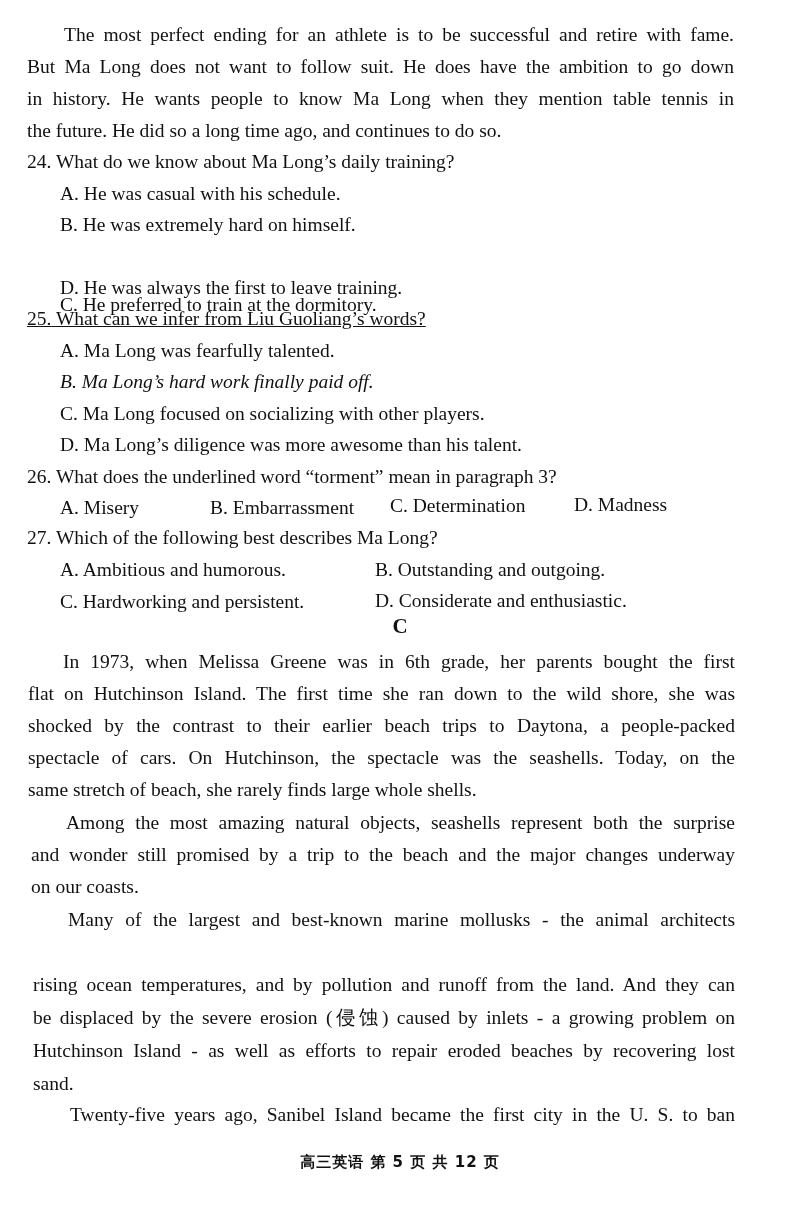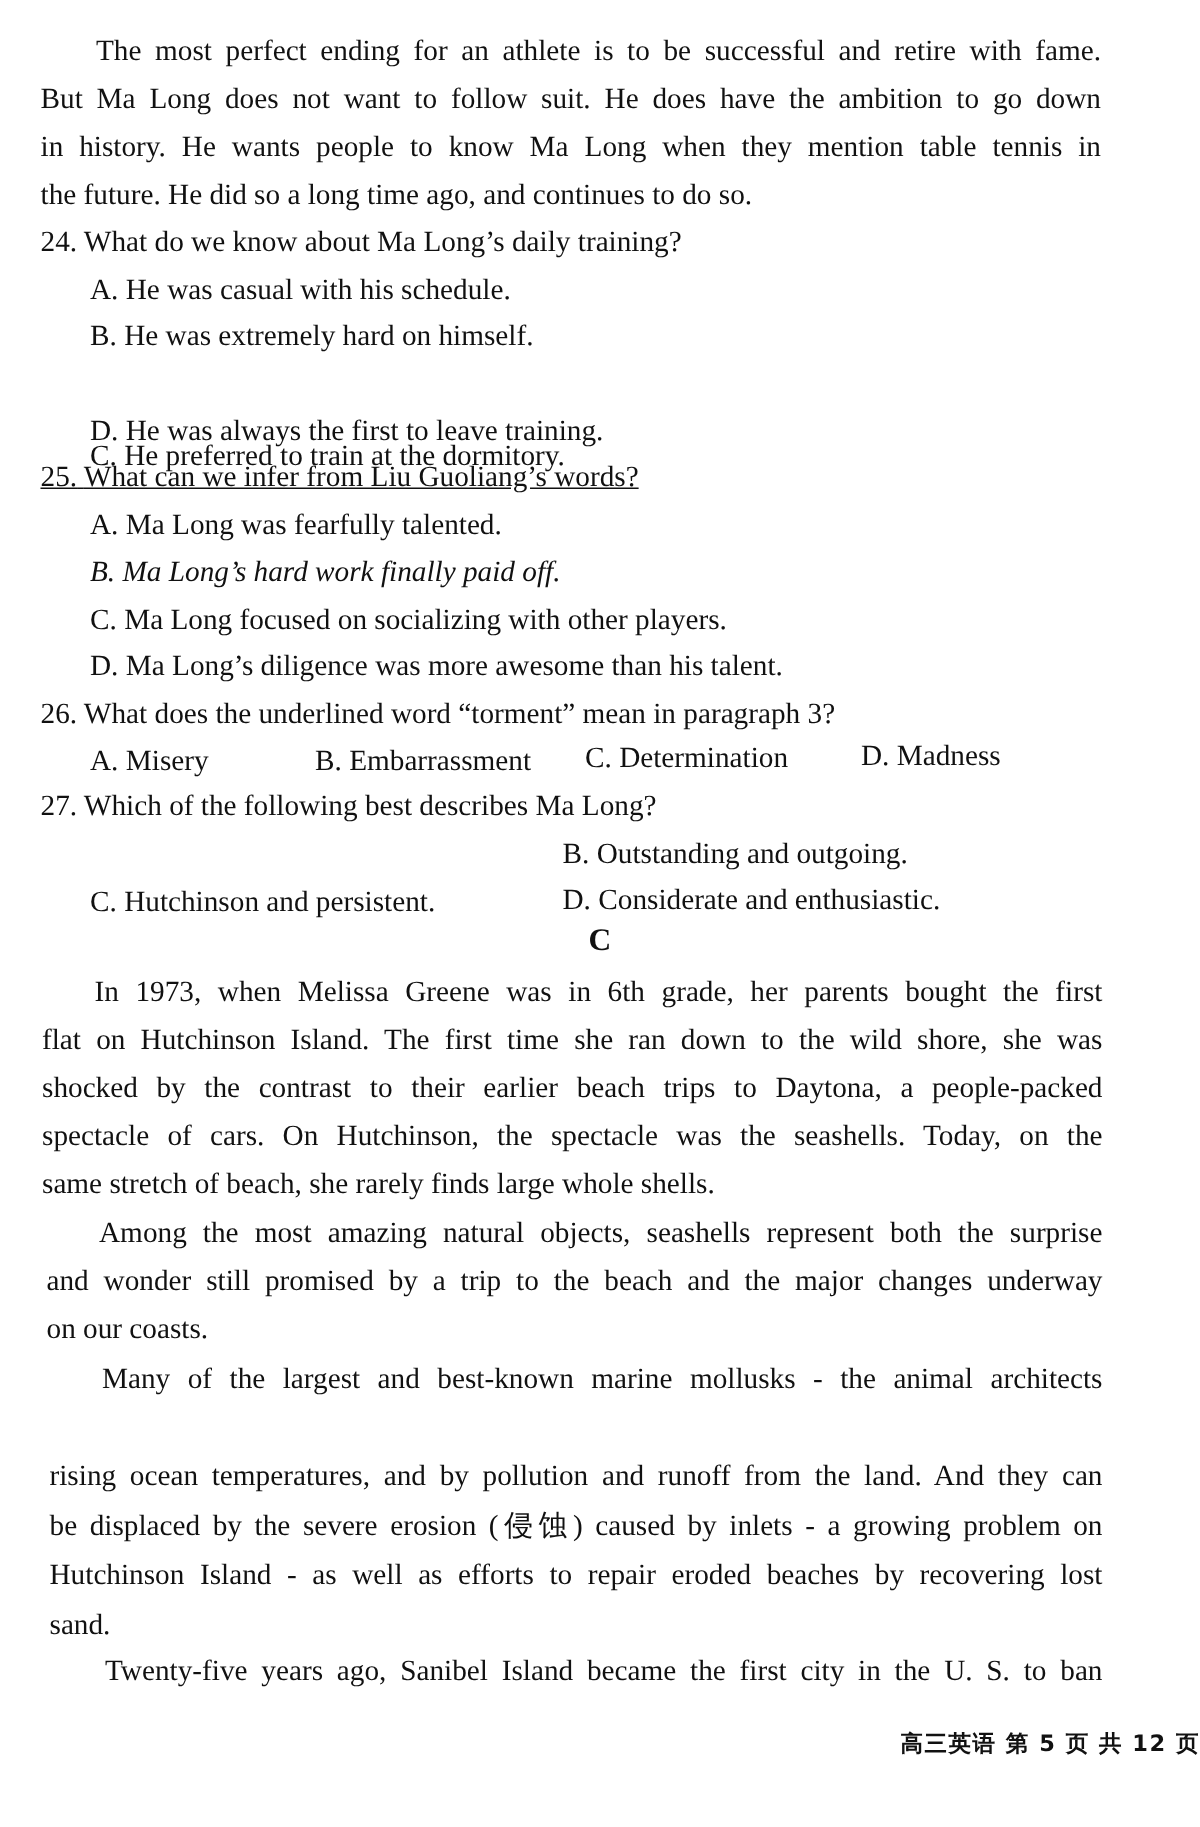--- a/index.html
+++ b/index.html
@@ -13,21 +13,21 @@
     position: absolute; white-space: nowrap;
     font-size: 19.5px; line-height: 24px;
     transform-origin: left top;
   }
   .justify { text-align: justify; text-align-last: justify; }
   .section-letter {
     position: absolute; left: 0; width: 800px; text-align: center;
     font-weight: bold; font-size: 21px; top: 614px;
   }
   .footer {
-    position: absolute; left: 0; width: 800px; text-align: right;
+    position: absolute; left: 0; width: 800px; text-align: center;
     font-family: "DejaVu Sans", sans-serif; font-size: 15px; top: 1153px;
     font-weight: bold; letter-spacing: 1px;
   }
 </style>
 </head>
 <body>
 
 <div class="page">
 
   <div class="line justify" style="left:64px; top:23px; width:670px;">The most perfect ending for an athlete is to be successful and retire with fame.</div>
@@ -59,22 +59,23 @@
   </div>
   <div class="line" style="left:60px; top:496px;">A. Misery</div>
   <div class="line" style="left:210px; top:496px;">B. Embarrassment</div>
   <div class="line" style="left:390px; top:494px;">C. Determination</div>
   <div class="line" style="left:574px; top:493px;">D. Madness</div>
 
   <div class="line" style="left:27px; top:526px;">
     <span>27.</span>
     <span>Which of the following best describes Ma Long?</span>
   </div>
+  <div class="line" style="left:60px; top:558px;">A. Ambitious and humorous.</div>
   <div class="line" style="left:375px; top:558px;">B. Outstanding and outgoing.</div>
-  <div class="line" style="left:60px; top:590px;">C. Hutchinson and persistent.</div>
+  <div class="line" style="left:60px; top:590px;">C. Hardworking and persistent.</div>
   <div class="line" style="left:375px; top:589px;">D. Considerate and enthusiastic.</div>
 
   <div class="section-letter">C</div>
 
   <div class="line justify" style="left:63px; top:650px; width:672px;">In 1973, when Melissa Greene was in 6th grade, her parents bought the first</div>
   <div class="line justify" style="left:28px; top:682px; width:707px;">flat on Hutchinson Island. The first time she ran down to the wild shore, she was</div>
   <div class="line justify" style="left:28px; top:714px; width:707px;">shocked by the contrast to their earlier beach trips to Daytona, a people-packed</div>
   <div class="line justify" style="left:28px; top:746px; width:707px;">spectacle of cars. On Hutchinson, the spectacle was the seashells. Today, on the</div>
   <div class="line" style="left:28px; top:778px;">same stretch of beach, she rarely finds large whole shells.</div>
 

